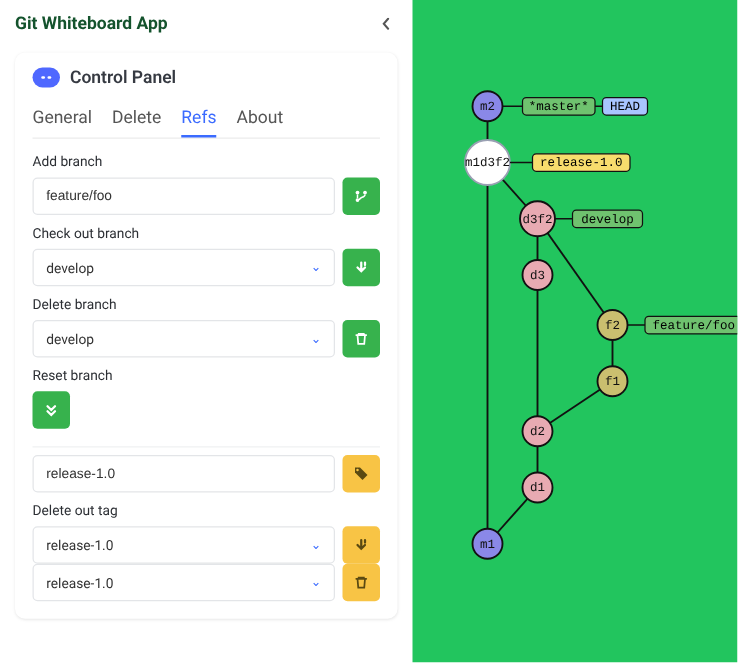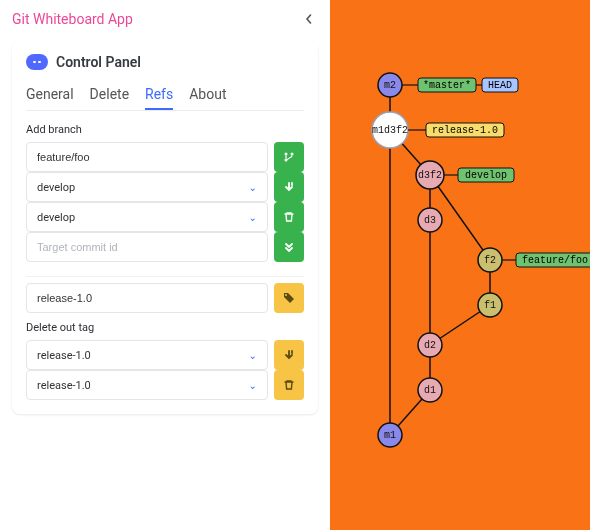--- a/index.html
+++ b/index.html
@@ -1,40 +1,40 @@
 <!DOCTYPE html>
 <html><head>
 <meta charset="utf-8">
 <style>
 *{box-sizing:border-box;margin:0;padding:0}
 body{font-family:-apple-system,BlinkMacSystemFont,"Segoe UI",Roboto,sans-serif;background:#fff;width:590px;height:530px;overflow:hidden;color:#363a42}
 .app{display:flex;height:100%}
 .left{width:330px;height:100%;overflow-y:auto;padding:10px 12px}
 .hdr{display:flex;align-items:center;justify-content:space-between;margin-bottom:14px}
-.hdr h1{font-size:14px;font-weight:400;color:#ec4899}
+.hdr h1{font-size:14px;font-weight:700;color:#14532d}
 .collapse{width:18px;height:18px;display:flex;align-items:center;justify-content:center;color:#555}
 .panel{background:#fff;border-radius:8px;box-shadow:0 1px 3px rgba(0,0,0,0.06),0 1px 2px rgba(0,0,0,0.04);padding:12px 14px 14px}
 .phdr{display:flex;align-items:center;gap:8px;margin-bottom:10px}
 .pbadge{width:22px;height:16px;border-radius:8px;background:#4f68ff;display:flex;align-items:center;justify-content:center;color:#fff}
 .phdr h2{font-size:14px;font-weight:600;color:#363a42}
 .tabs{display:flex;gap:16px;border-bottom:1px solid #ececec;margin-bottom:12px;font-size:14px}
 .tab{padding:6px 0;color:#555;cursor:pointer;border-bottom:2px solid transparent}
 .tab.active{color:#3b6bff;border-bottom-color:#3b6bff}
 .field-label{font-size:11px;font-weight:400;color:#2c2f34;margin:8px 0 6px}
 .row{display:flex;gap:6px}
 .input,.select{flex:1;height:30px;border:1px solid #e3e5e8;border-radius:4px;padding:0 10px;font-size:11px;color:#333;background:#fff;display:flex;align-items:center;justify-content:space-between}
 .input::placeholder{color:#b0b4bb}
 .select .val{color:#333}
 .caret{color:#3b6bff;font-size:10px}
 .btn{width:30px;height:30px;border-radius:4px;display:flex;align-items:center;justify-content:center;color:#fff;cursor:pointer}
 .btn.green{background:#37b24d}
 .btn.yellow{background:#f8c445;color:#5b4a12}
 .sep{height:1px;background:#f0f1f2;margin:14px 0 6px}
 
-.right{flex:1;height:100%;position:relative;background:#f97316}
+.right{flex:1;height:100%;position:relative;background:#22c55e}
 svg.graph{position:absolute;inset:0;width:100%;height:100%}
 .node-label{font-family:"Courier New",monospace;font-size:10px;fill:#111;text-anchor:middle}
 .chip{font-family:"Courier New",monospace;font-size:10px}
 </style>
 </head>
 <body>
 
 <div class="app">
   <div class="left">
     <div class="hdr">
@@ -70,46 +70,48 @@
         <div class="btn green">
           <svg width="12" height="12" viewBox="0 0 16 16">
               <circle cx="4" cy="4" r="2" fill="#fff"></circle>
               <circle cx="4" cy="12" r="2" fill="#fff"></circle>
               <circle cx="12" cy="4" r="2" fill="#fff"></circle>
               <path d="M4 6v4M12 6c0 4-6 2-6 6" stroke="#fff" stroke-width="1.6" fill="none"></path>
             </svg>
         </div>
       </div>
 
+      <div class="field-label">Check out branch</div>
       <div class="row">
         <div class="select">
           <span class="val">develop</span>
           <span class="caret">⌄</span>
         </div>
         <div class="btn green">
           <svg width="12" height="12" viewBox="0 0 12 12">
               <path d="M6 2v6M3 6l3 3 3-3M9 2v2" stroke="#fff" stroke-width="1.8" fill="none" stroke-linecap="round"></path>
             </svg>
         </div>
       </div>
 
+      <div class="field-label">Delete branch</div>
       <div class="row">
         <div class="select">
           <span class="val">develop</span>
           <span class="caret">⌄</span>
         </div>
         <div class="btn green">
           <svg width="12" height="12" viewBox="0 0 12 12">
               <path d="M2 3h8M4 3V2h4v1M3 3l.6 7h4.8L9 3" stroke="#fff" stroke-width="1.4" fill="none" stroke-linecap="round"></path>
             </svg>
         </div>
       </div>
 
-      <div class="row">
-        <input class="input" placeholder="Target commit id" style="">
+      <div class="field-label">Reset branch</div>
+      <div class="row">
         <div class="btn green">
           <svg width="12" height="12" viewBox="0 0 12 12">
               <path d="M3 3l3 3 3-3M3 7l3 3 3-3" stroke="#fff" stroke-width="1.8" fill="none" stroke-linecap="round"></path>
             </svg>
         </div>
       </div>
 
       <div class="sep"></div>
 
       <div class="row">

